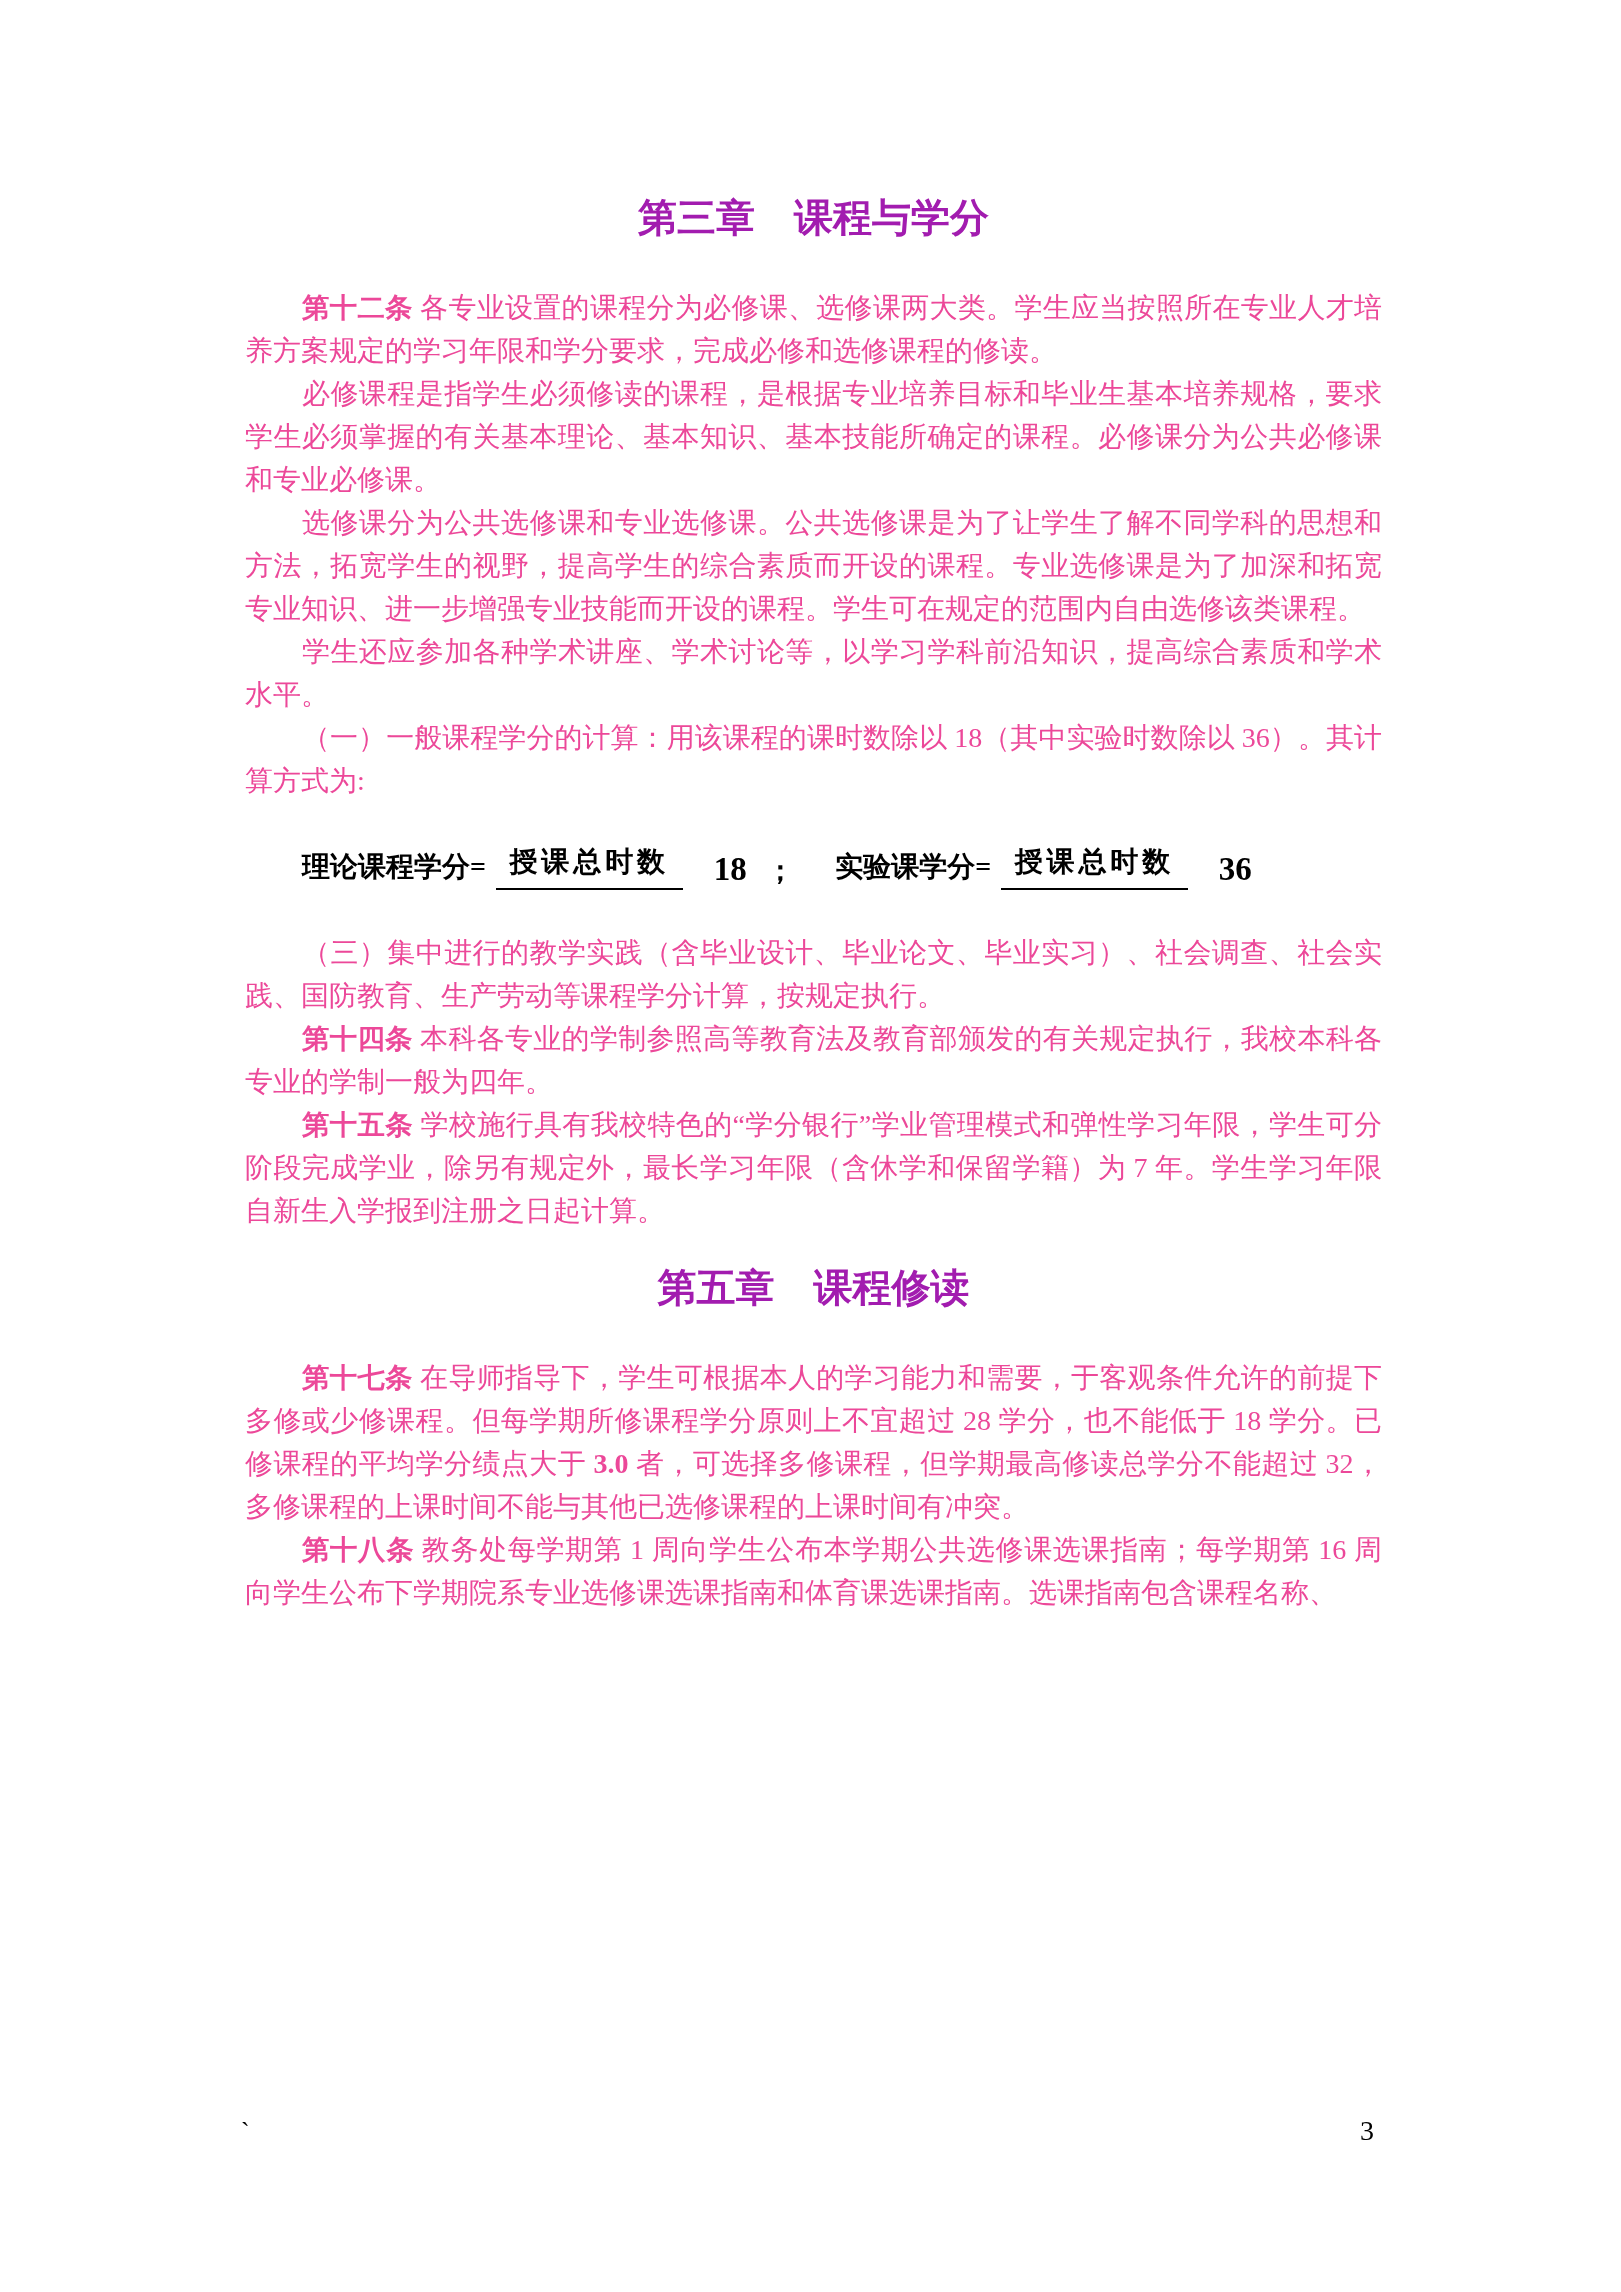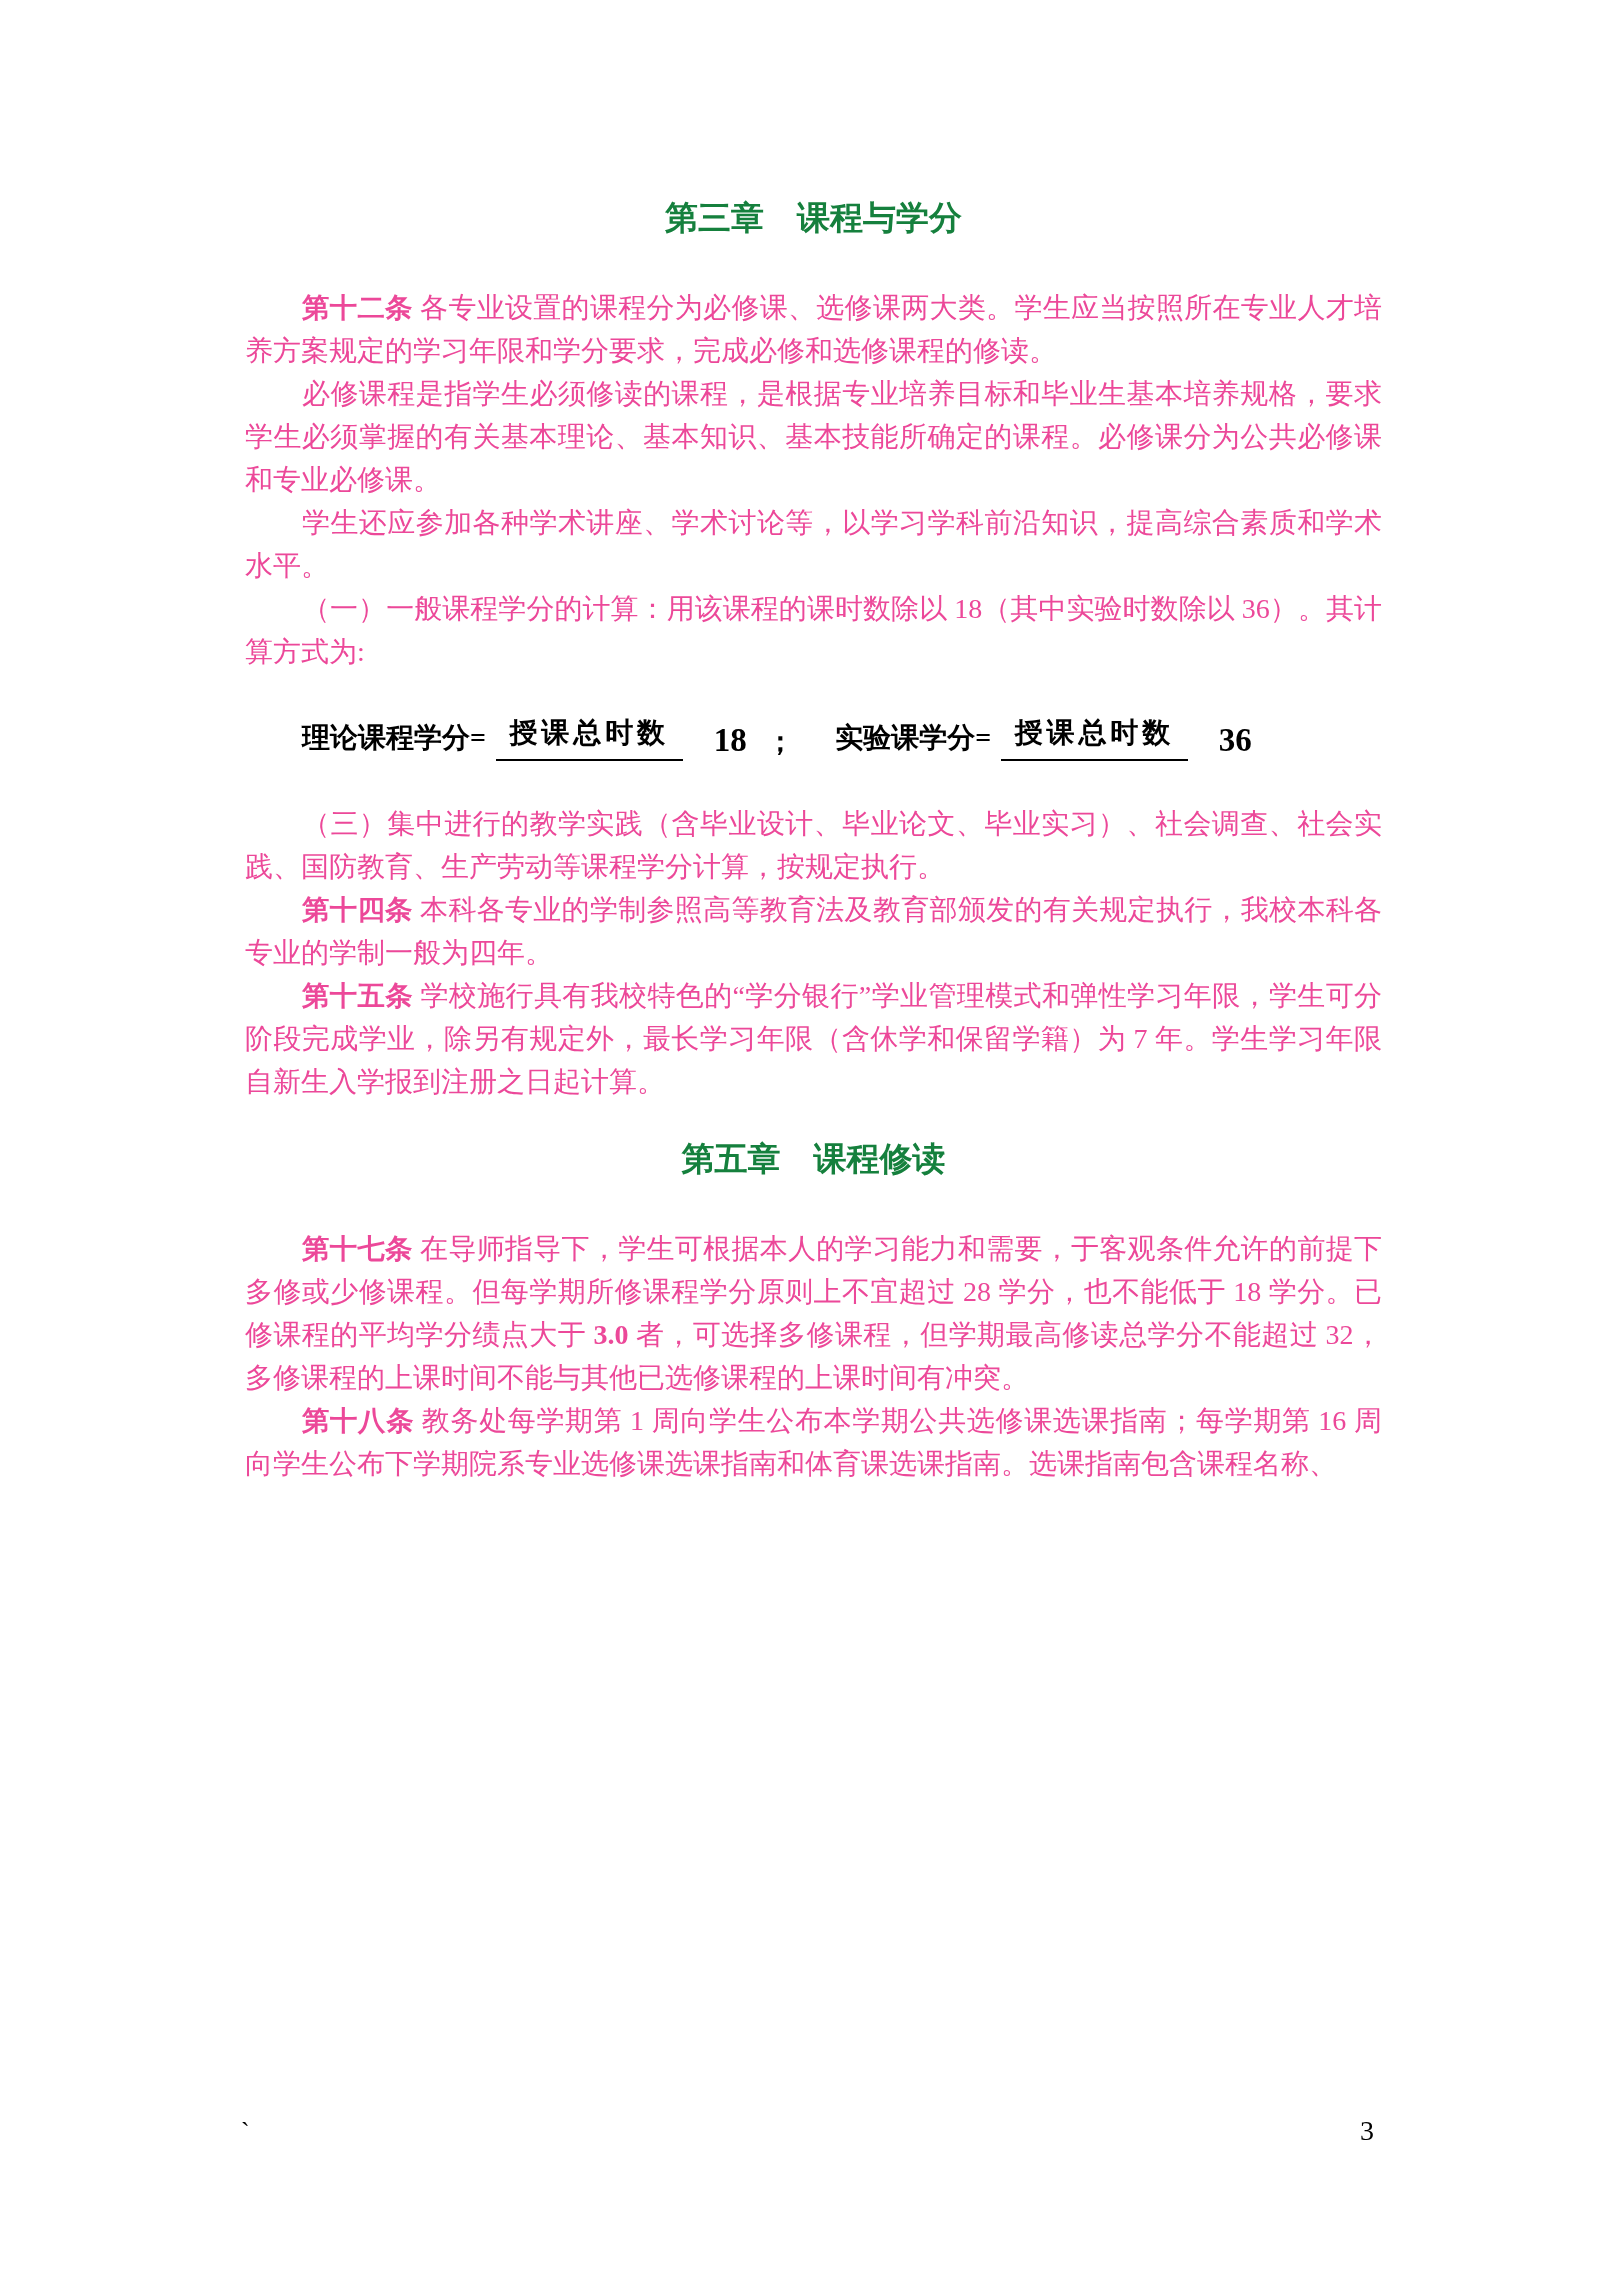--- a/index.html
+++ b/index.html
@@ -14,24 +14,24 @@
   }
   .content {
     position: absolute;
     left: 245px;
     top: 196px;
     width: 1137px;
   }
   .chapter-heading {
     font-family: "Liberation Sans", "DejaVu Sans", sans-serif;
     font-weight: 700;
-    font-size: 33px;
+    font-size: 39px;
     line-height: 43px;
     text-align: center;
-    color: #15803d;
+    color: #a21caf;
     margin: 34px 0 47px 0;
   }
   .chapter-heading:first-child { margin-top: 0; }
   .para {
     font-family: "Liberation Serif", "DejaVu Serif", serif;
     font-size: 28px;
     line-height: 43px;
     text-align: justify;
     text-indent: 57px;
     margin: 0;
@@ -91,20 +91,21 @@
   }
 </style>
 </head>
 <body>
 
 <div class="page">
   <main class="content">
       <h2 class="chapter-heading">第三章　课程与学分</h2>
       <p class="para"><span class="lead">第十二条</span><span> 各专业设置的课程分为必修课、选修课两大类。学生应当按照所在专业人才培养方案规定的学习年限和学分要求，完成必修和选修课程的修读。</span></p>
       <p class="para"><span>必修课程是指学生必须修读的课程，是根据专业培养目标和毕业生基本培养规格，要求学生必须掌握的有关基本理论、基本知识、基本技能所确定的课程。必修课分为公共必修课和专业必修课。</span></p>
+      <p class="para"><span>选修课分为公共选修课和专业选修课。公共选修课是为了让学生了解不同学科的思想和方法，拓宽学生的视野，提高学生的综合素质而开设的课程。专业选修课是为了加深和拓宽专业知识、进一步增强专业技能而开设的课程。学生可在规定的范围内自由选修该类课程。</span></p>
       <p class="para"><span>学生还应参加各种学术讲座、学术讨论等，以学习学科前沿知识，提高综合素质和学术水平。</span></p>
       <p class="para"><span>（一）一般课程学分的计算：用该课程的课时数除以 18（其中实验时数除以 36）。其计算方式为:</span></p>
       <div class="formula">
         <span class="f-label">理论课程学分=</span>
         <span class="fraction">
           <span class="num">授课总时数</span>
           <span class="den">18</span>
         </span>
         <span class="f-sep">；</span>
         <span class="f-label">实验课学分=</span>

